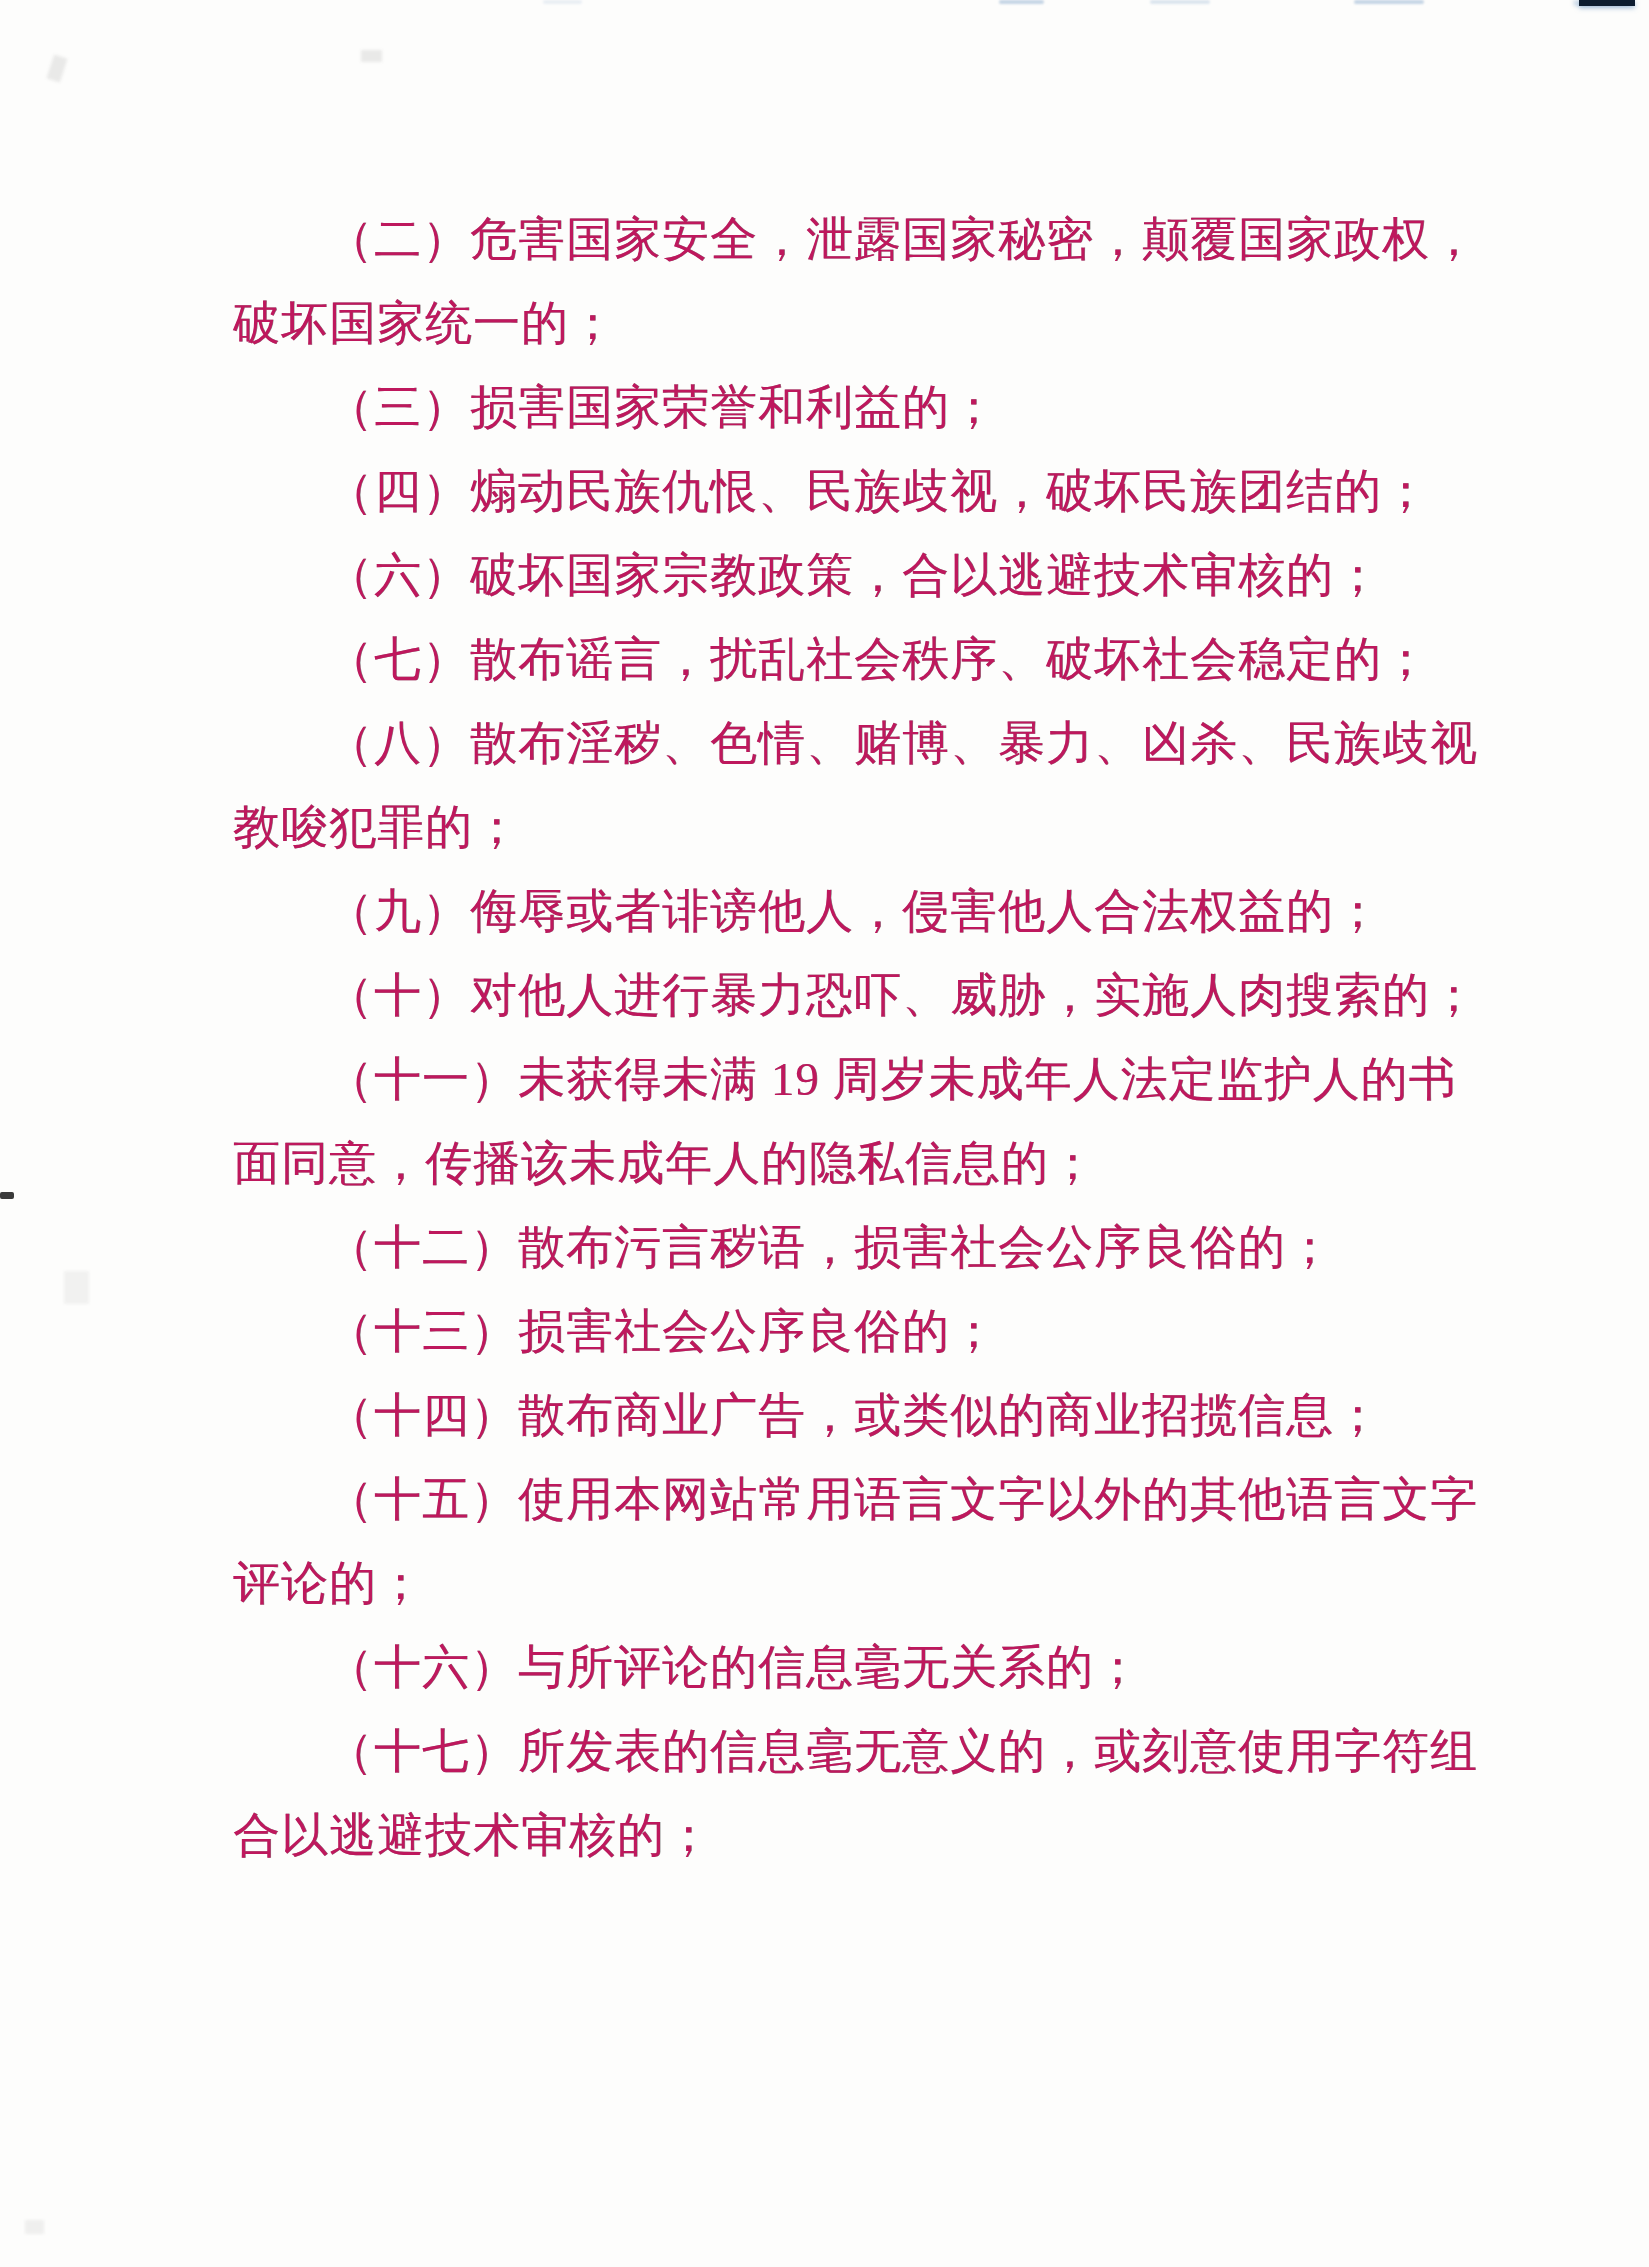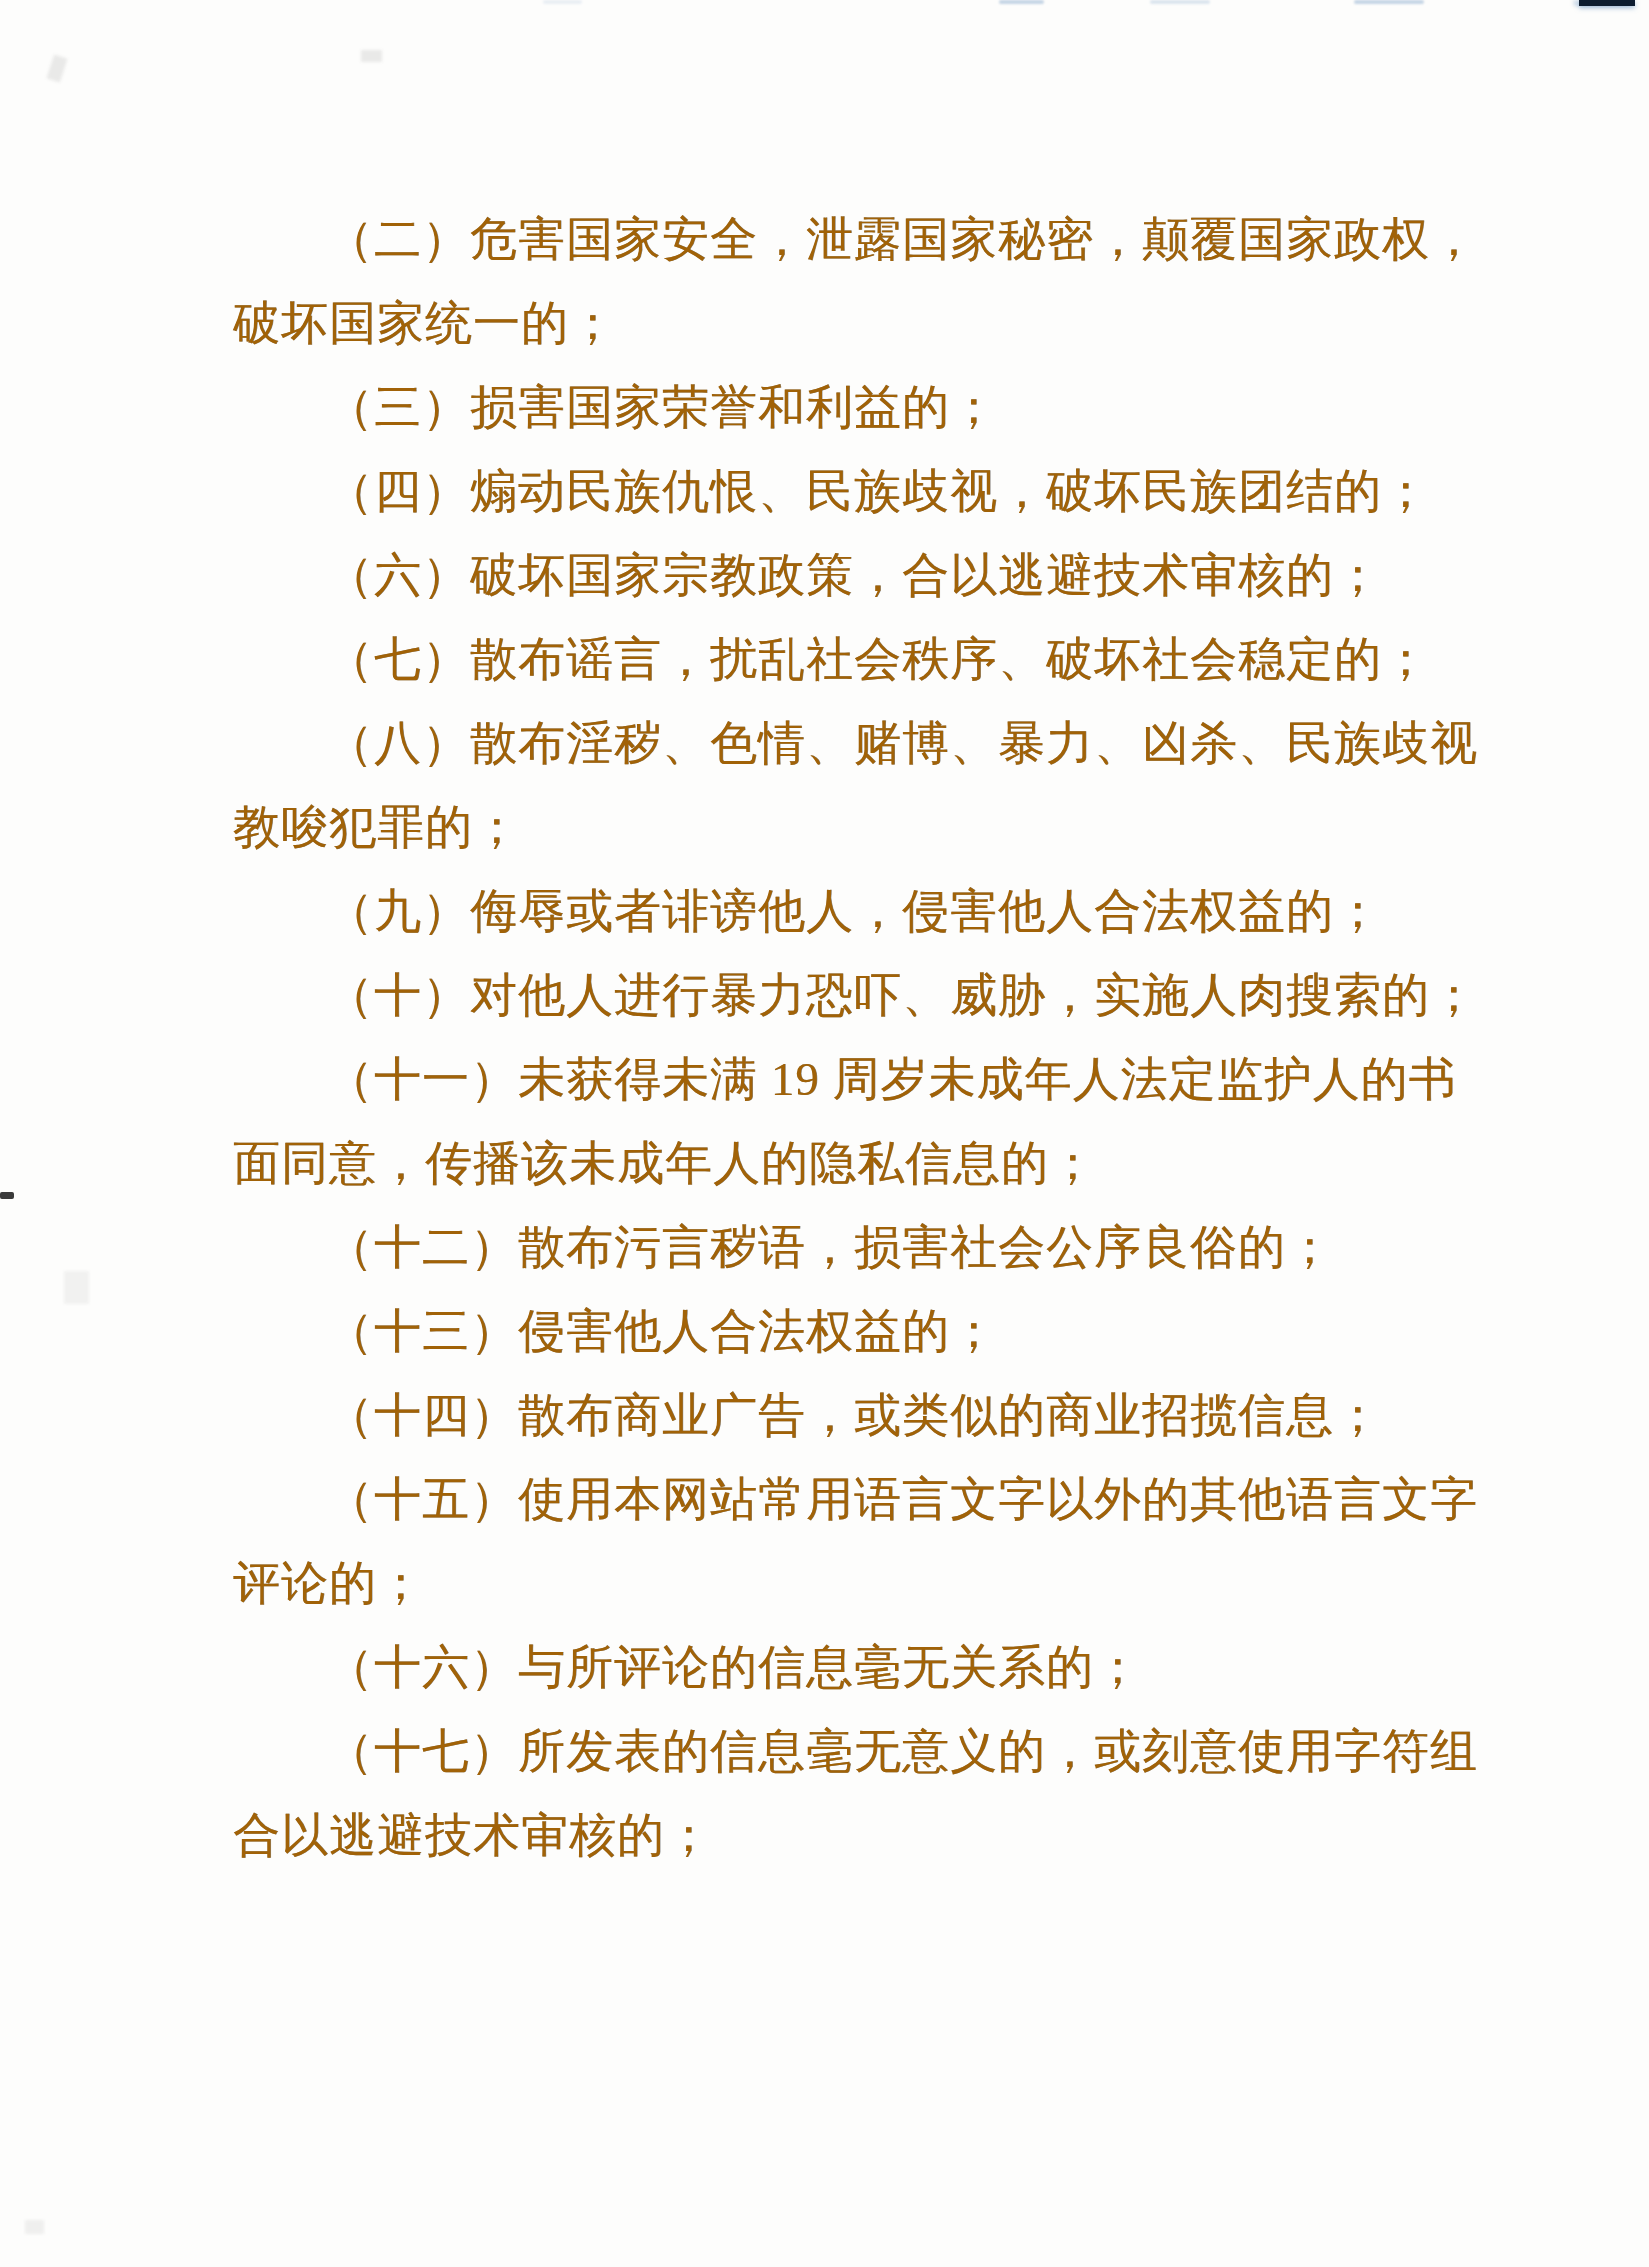--- a/index.html
+++ b/index.html
@@ -8,21 +8,21 @@
     width:1650px;height:2268px;
     background:#fdfdfc;
     overflow:hidden;
     font-family:"Liberation Serif","DejaVu Serif",serif;
   }
   .text-block{
     position:absolute;
     left:233px;top:197px;width:1300px;
     font-size:47px;
     line-height:84px;
-    color:#a16207;
+    color:#be185d;
     text-shadow:0.4px 0.4px 0.6px rgba(25,25,25,0.5);
     letter-spacing:1px;
   }
   .line{white-space:nowrap;height:84px;}
   .line.indent{text-indent:93px;}
   
   .artifact{position:absolute;pointer-events:none;}
   .top-right-bar{
     left:1579px;top:0;width:56px;height:5.8px;
     background:#0c1c30;
@@ -66,21 +66,21 @@
     <div class="line indent">（四）煽动民族仇恨、民族歧视，破坏民族团结的；</div>
     <div class="line indent">（六）破坏国家宗教政策，合以逃避技术审核的；</div>
     <div class="line indent">（七）散布谣言，扰乱社会秩序、破坏社会稳定的；</div>
     <div class="line indent">（八）散布淫秽、色情、赌博、暴力、凶杀、民族歧视</div>
     <div class="line">教唆犯罪的；</div>
     <div class="line indent">（九）侮辱或者诽谤他人，侵害他人合法权益的；</div>
     <div class="line indent">（十）对他人进行暴力恐吓、威胁，实施人肉搜索的；</div>
     <div class="line indent">（十一）未获得未满 19 周岁未成年人法定监护人的书</div>
     <div class="line">面同意，传播该未成年人的隐私信息的；</div>
     <div class="line indent">（十二）散布污言秽语，损害社会公序良俗的；</div>
-    <div class="line indent">（十三）侵害他人合法权益的；</div>
+    <div class="line indent">（十三）损害社会公序良俗的；</div>
     <div class="line indent">（十四）散布商业广告，或类似的商业招揽信息；</div>
     <div class="line indent">（十五）使用本网站常用语言文字以外的其他语言文字</div>
     <div class="line">评论的；</div>
     <div class="line indent">（十六）与所评论的信息毫无关系的；</div>
     <div class="line indent">（十七）所发表的信息毫无意义的，或刻意使用字符组</div>
     <div class="line">合以逃避技术审核的；</div>
   </div>
 
 </div>
 

